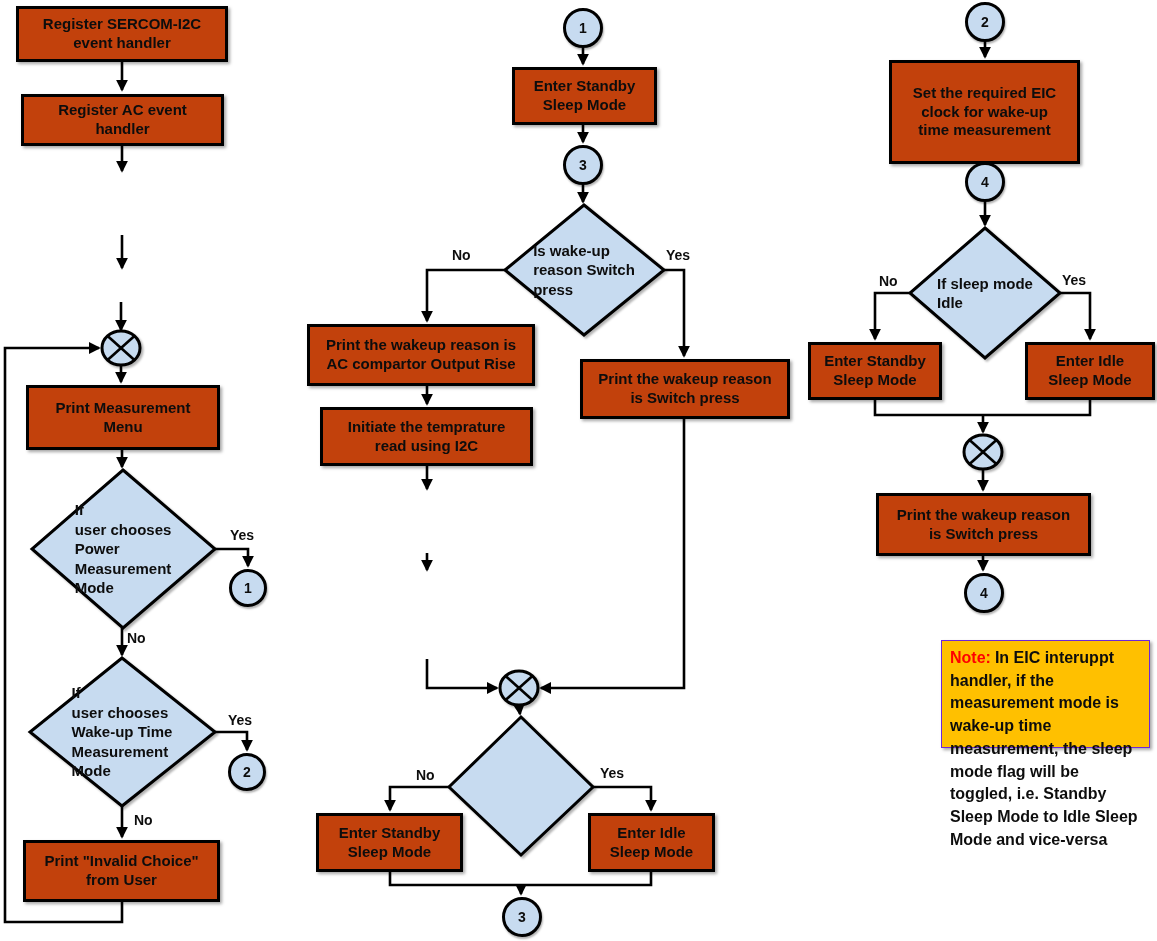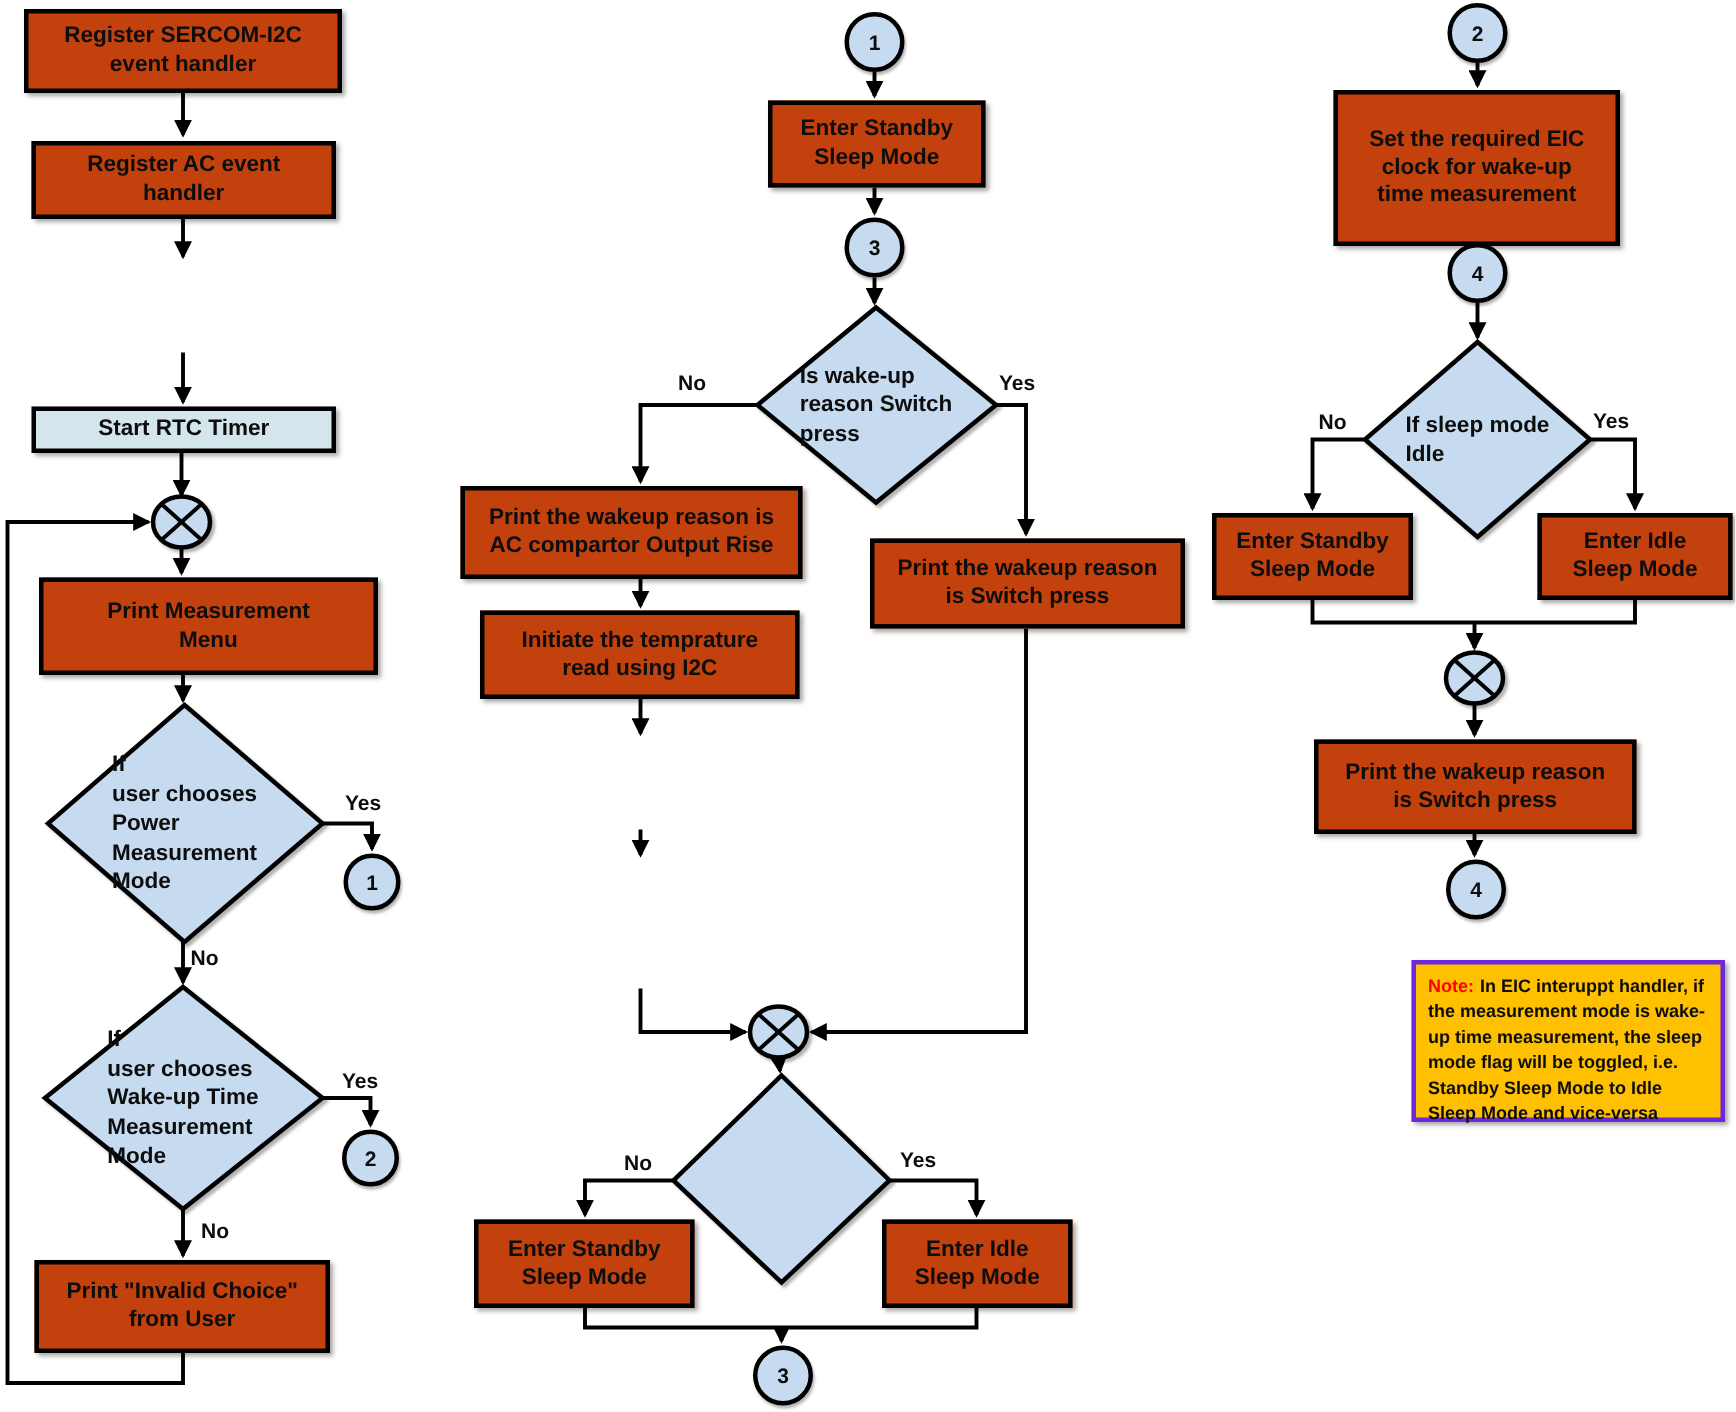--- a/index.html
+++ b/index.html
@@ -25,22 +25,22 @@
     font-weight:bold; font-size:14px;
     box-shadow:1px 2px 2px rgba(0,0,0,0.3);
   }
   .dlabel {
     position:absolute; z-index:2; display:flex; align-items:center; justify-content:center;
     text-align:left; font-weight:bold; font-size:15px; line-height:1.3; white-space:pre-line;
   }
   .elabel { position:absolute; z-index:2; font-weight:bold; font-size:14px; }
   .note {
     position:absolute; box-sizing:border-box; z-index:2;
-    background:#ffc000; border:3px solid #6d28d9; padding:6px 8px;
-    font-weight:bold; font-size:12px; line-height:1.42;
+    background:#ffc000; border:1px solid #6d28d9; padding:6px 8px;
+    font-weight:bold; font-size:16px; line-height:1.42;
     box-shadow:2px 2px 3px rgba(0,0,0,0.35);
   }
   .note .prefix { color:#ff0000; margin-right:4px; }
 </style>
 </head>
 <body>
 
 <div class="stage">
 
   <svg class="wires" width="1157" height="941">
@@ -111,22 +111,21 @@
       <ellipse cx="983" cy="452" rx="19" ry="17" fill="#c7dbf0" stroke="#000" stroke-width="3"></ellipse>
       <line x1="969.6" y1="440" x2="996.4" y2="464"></line>
       <line x1="969.6" y1="464" x2="996.4" y2="440"></line>
     </g>
   </svg>
 
   <div class="node" style="left:16px; top:6px; width:212px; height:56px;">Register SERCOM-I2C
 event handler</div>
   <div class="node" style="left:21px; top:94px; width:203px; height:52px;">Register AC event
 handler</div>
-  <div class="node alt" style="left:21px; top:271px; width:203px; height:31px;">Start RTC Timer</div>
-  <div class="node" style="left:26px; top:385px; width:226px; height:65px;">Print Measurement
+  <div class="node" style="left:26px; top:385px; width:194px; height:65px;">Print Measurement
 Menu</div>
   <div class="dlabel" style="left:48px; top:479px; width:150px; height:140px;">If
 user chooses
 Power
 Measurement
 Mode</div>
   <div class="dlabel" style="left:42px; top:662px; width:160px; height:140px;">If
 user chooses
 Wake-up Time
 Measurement

